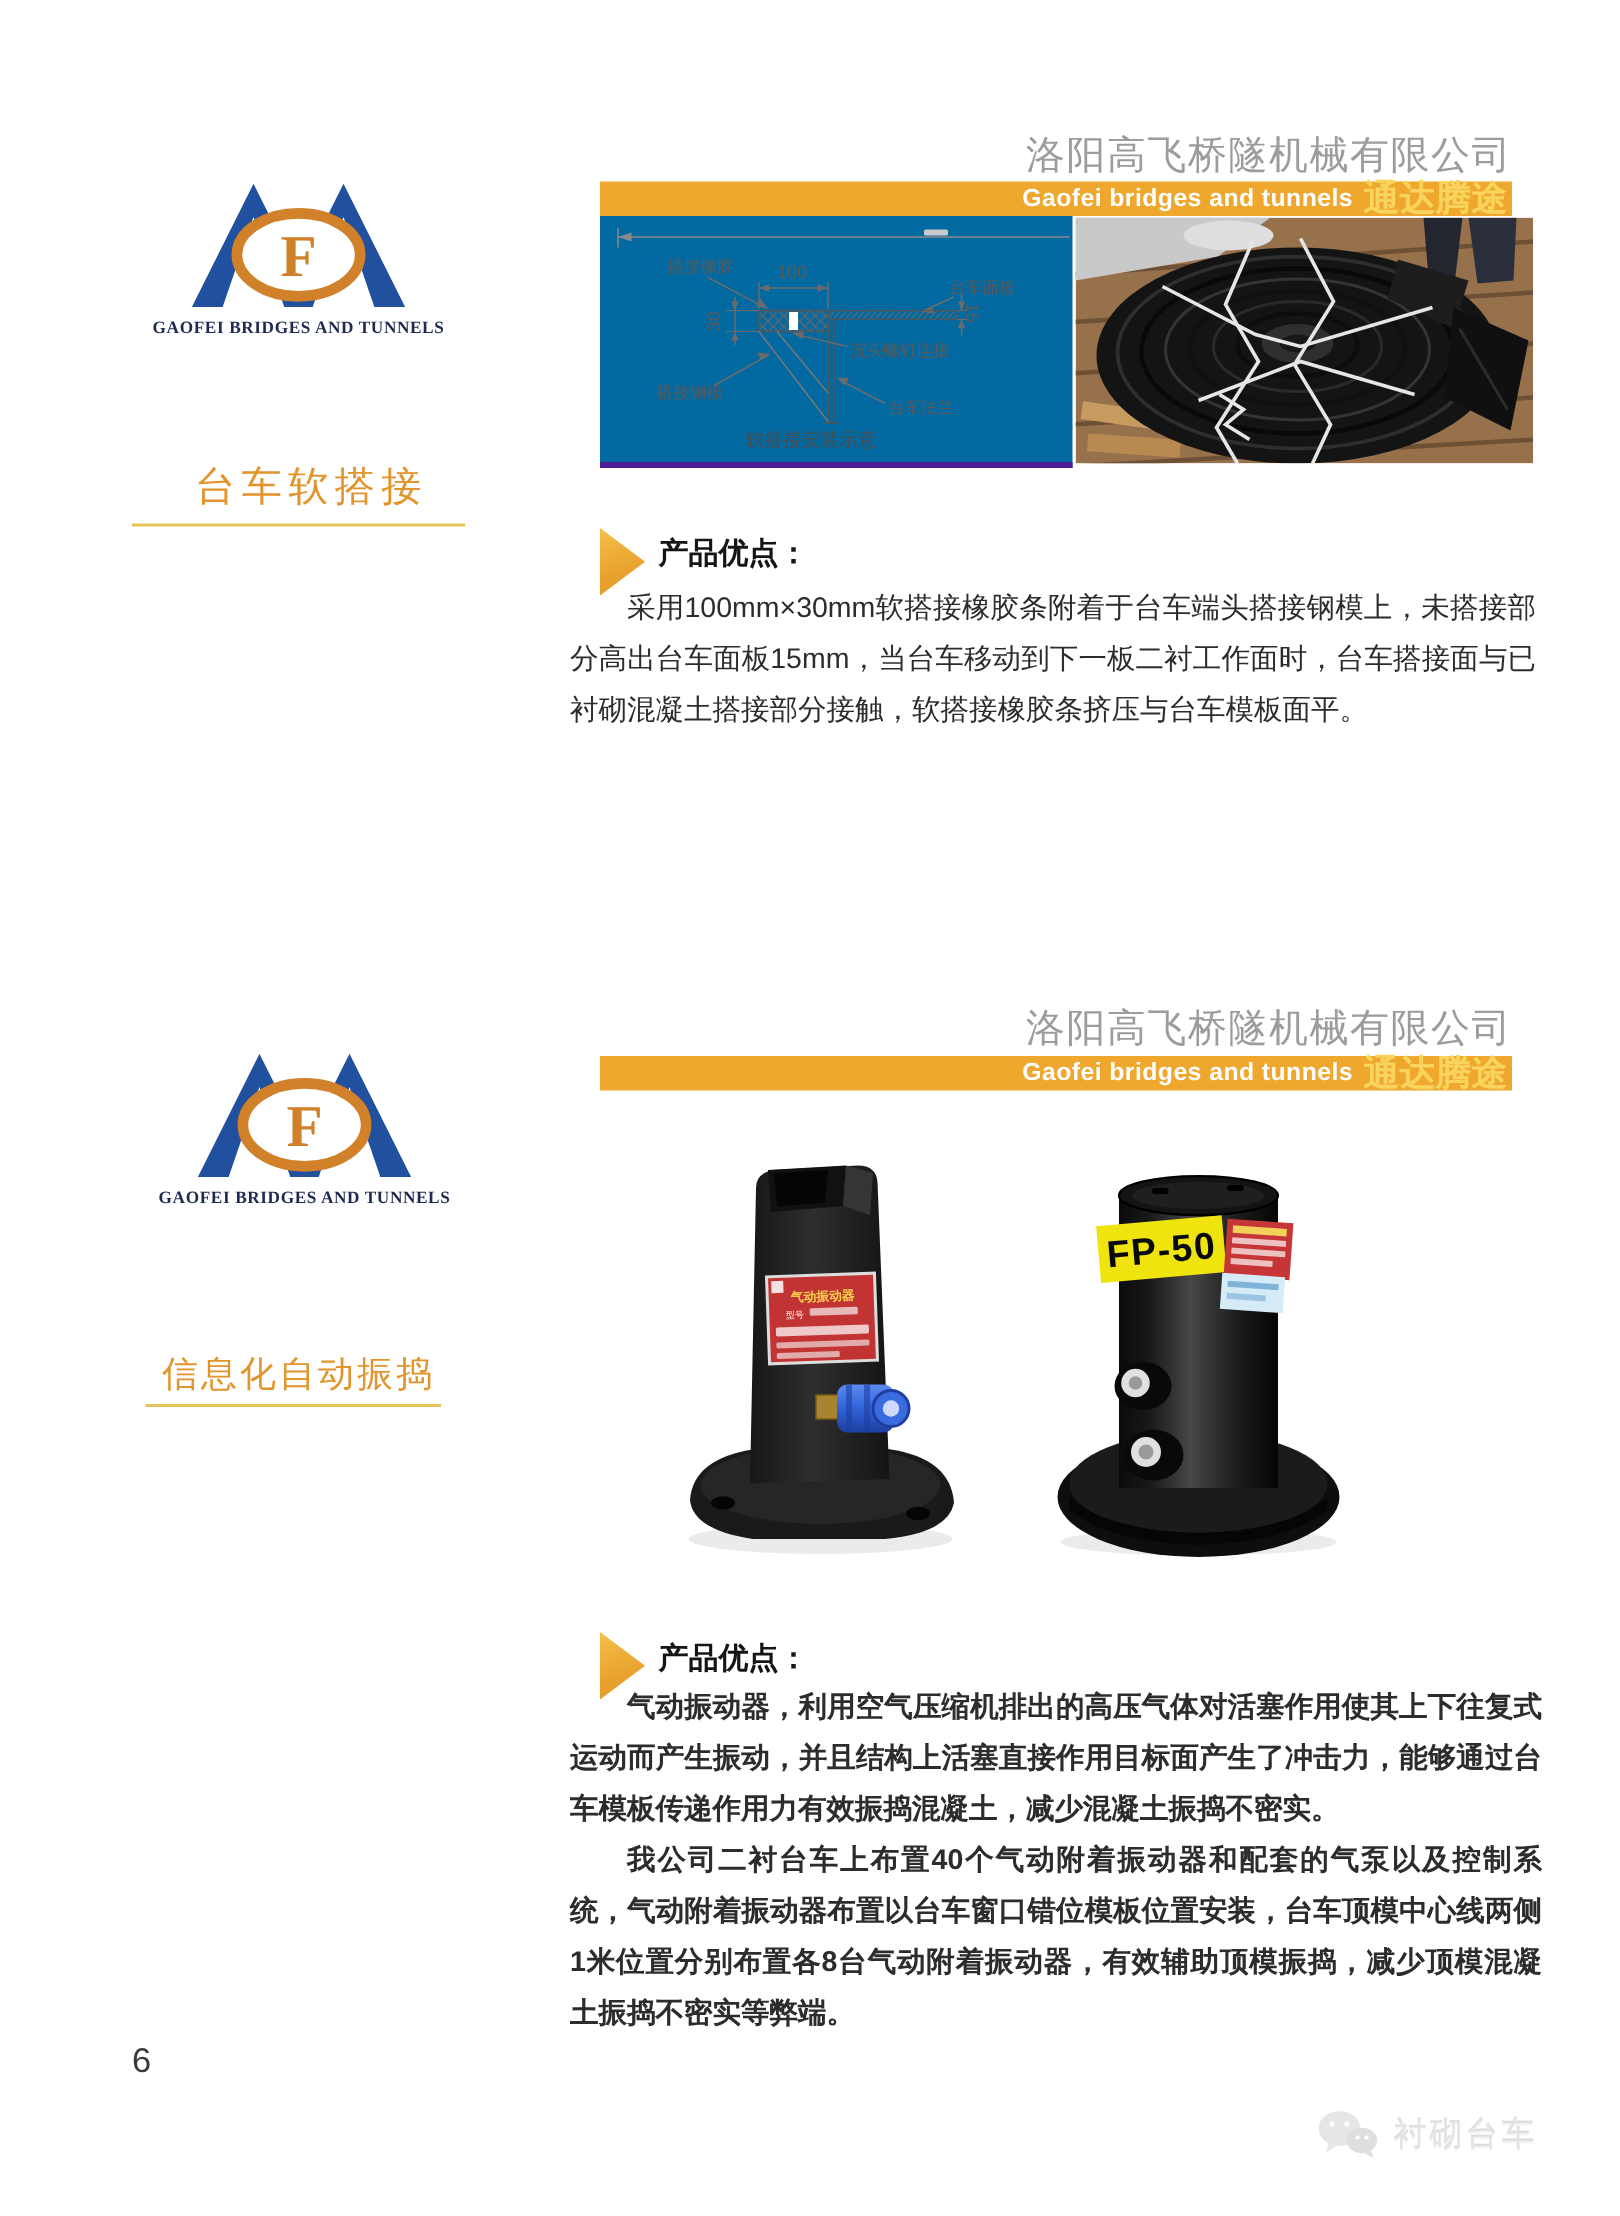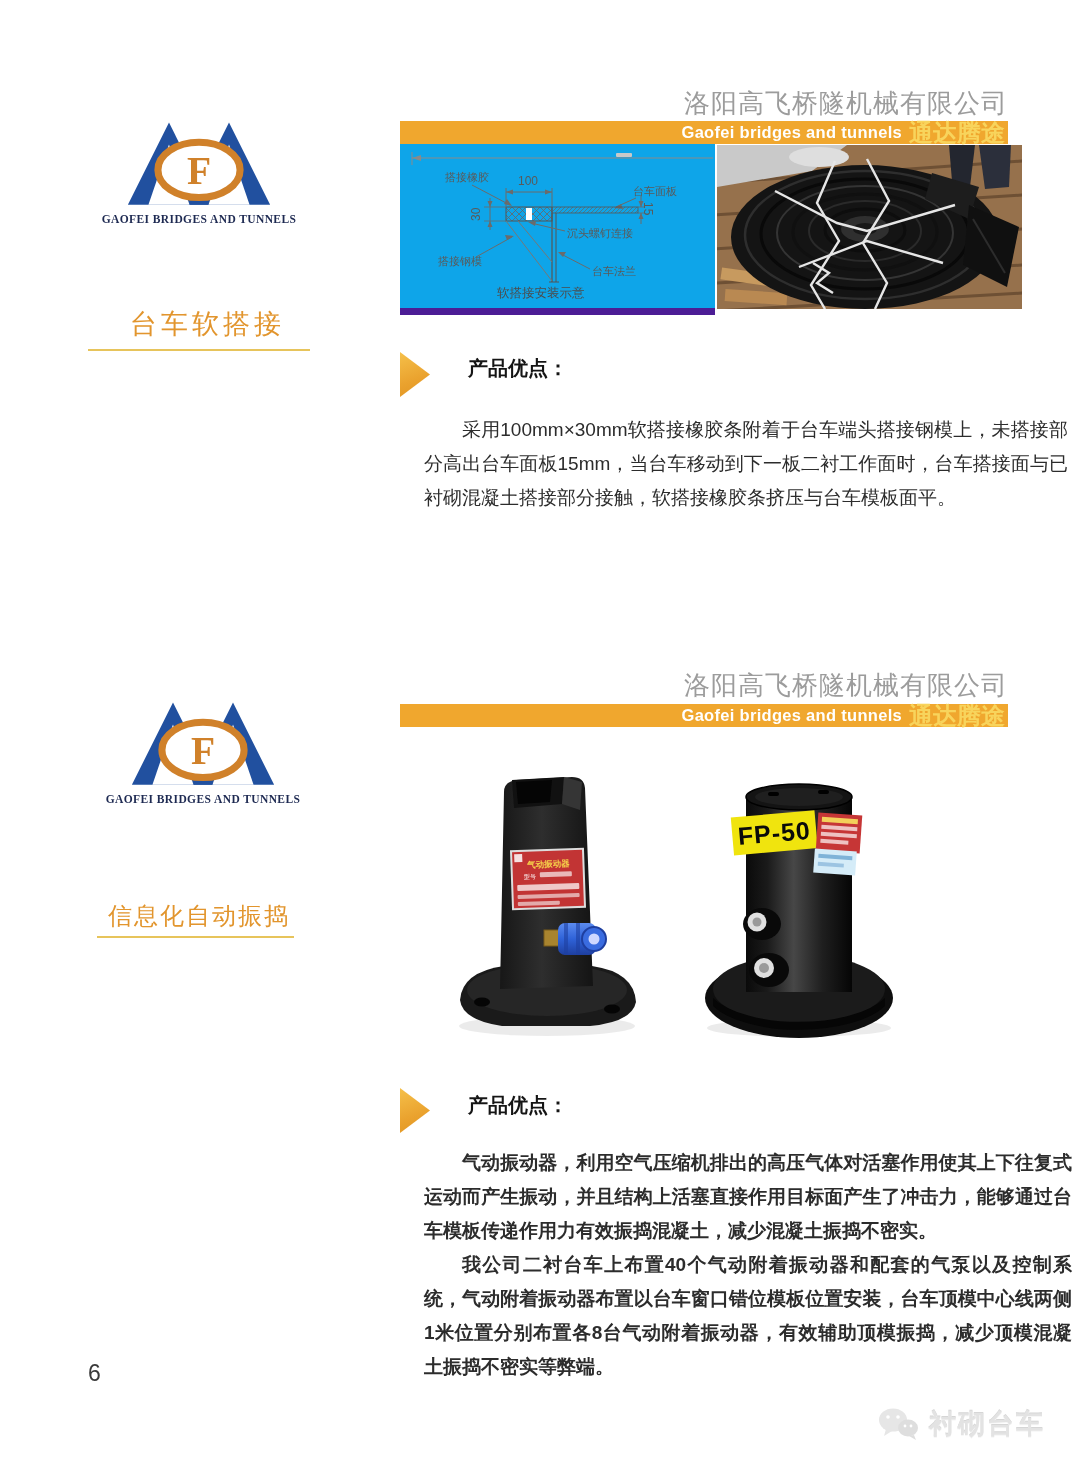--- a/index.html
+++ b/index.html
@@ -31,45 +31,45 @@
   .banner-en{color:#ffffff;font-weight:bold;font-size:16.5px;letter-spacing:.3px;line-height:1;white-space:nowrap;}
   .banner-cn{color:#F8D45C;font-weight:bold;font-size:24px;line-height:1;white-space:nowrap;}
   
   .side-title{position:absolute;color:#E2952D;font-weight:normal;white-space:nowrap;}
   .t1{left:130px;top:306px;font-size:27px;letter-spacing:4px;}
   .t2{left:108px;top:900px;font-size:24px;letter-spacing:2px;}
   .side-underline{position:absolute;height:2px;background:#E7C45B;}
   .u1{left:88px;top:349px;width:222px;}
   .u2{left:97px;top:936px;width:197px;}
   
-  .diagram-box{position:absolute;left:400px;top:144px;width:315px;height:164px;border-bottom:7px solid #4c1d95;background:#0ea5e9;}
+  .diagram-box{position:absolute;left:400px;top:144px;width:315px;height:164px;border-bottom:4px solid #4c1d95;background:#0369a1;}
   .photo1{position:absolute;left:717px;top:145px;width:305px;height:164px;overflow:hidden;}
   .vib-left{position:absolute;left:452px;top:760px;}
   .vib-right{position:absolute;left:702px;top:770px;}
   
   .adv-arrow{
     position:absolute;width:30px;height:45px;
     background:linear-gradient(160deg,#f5c04a 0%,#eaa22e 60%,#e09422 100%);
     clip-path:polygon(0 0,100% 50%,0 100%);
   }
   .a1{left:400px;top:352px;} .a2{left:400px;top:1088px;}
-  .adv-label{position:absolute;font-size:20px;font-weight:bold;color:#151515;white-space:nowrap;margin-left:29px;}
+  .adv-label{position:absolute;font-size:20px;font-weight:bold;color:#151515;white-space:nowrap;}
   .l1{left:439px;top:355px;} .l2{left:439px;top:1092px;}
   .body-text{
-    position:absolute;left:424px;color:#2c2c2c;font-size:19px;line-height:34px;
-    text-align:justify;word-break:break-all;margin-top:24px;
+    position:absolute;left:380px;color:#2c2c2c;font-size:19px;line-height:34px;
+    text-align:justify;word-break:break-all;
   }
   .bt1{top:389px;width:644px;}
   .bt2{top:1122px;width:648px;font-weight:bold;}
   .body-text p{margin:0;text-indent:2em;}
   
   .page-num{position:absolute;left:88px;top:1360px;font-size:23px;color:#3a3a3a;}
   .watermark{position:absolute;left:878px;top:1406px;display:flex;align-items:center;gap:9px;}
   .watermark-text{
-    font-size:27px;font-weight:bold;letter-spacing:2px;color:#e3e3e3;
+    font-size:22px;font-weight:normal;letter-spacing:2px;color:#e3e3e3;
     text-shadow:0 1px 0 #f7f7f7,0 -1px 0 #d6d6d6;white-space:nowrap;
   }
   
   .dg-label{font-size:11px;fill:#5a5a5a;}
   .dg-dim{font-size:12px;fill:#5a5a5a;}
   .dg-caption{font-size:12.5px;fill:#4c4c4c;}
 </style>
 </head>
 <body>
 

